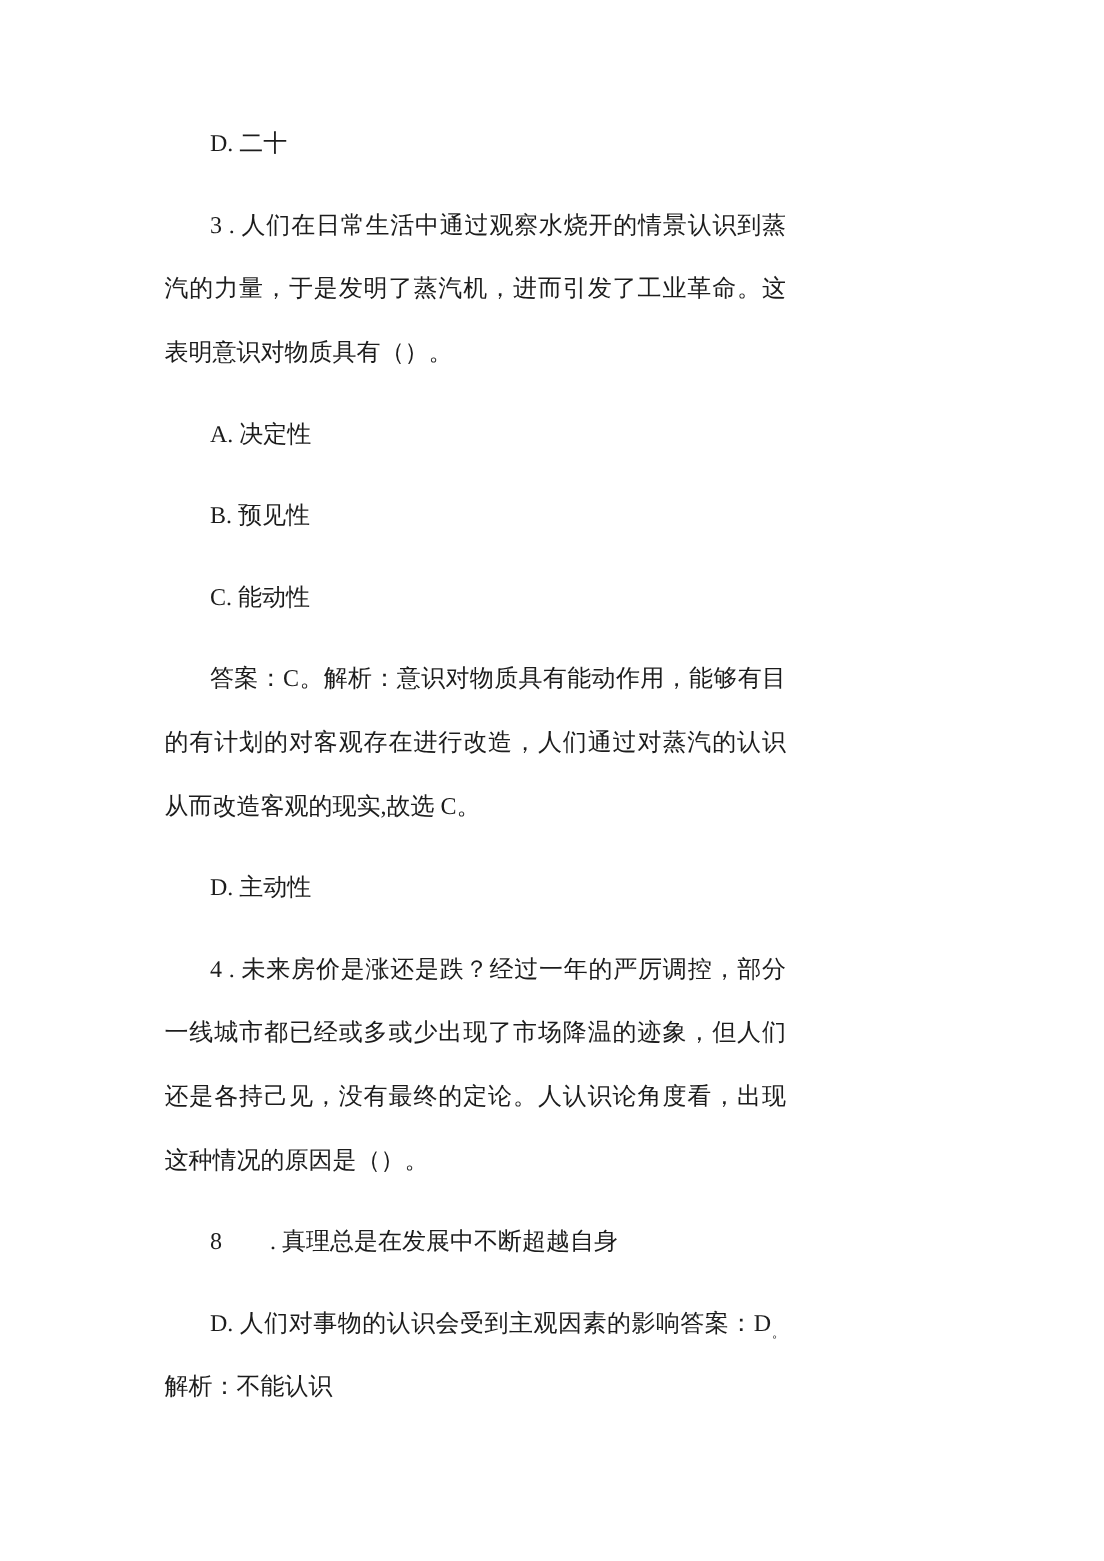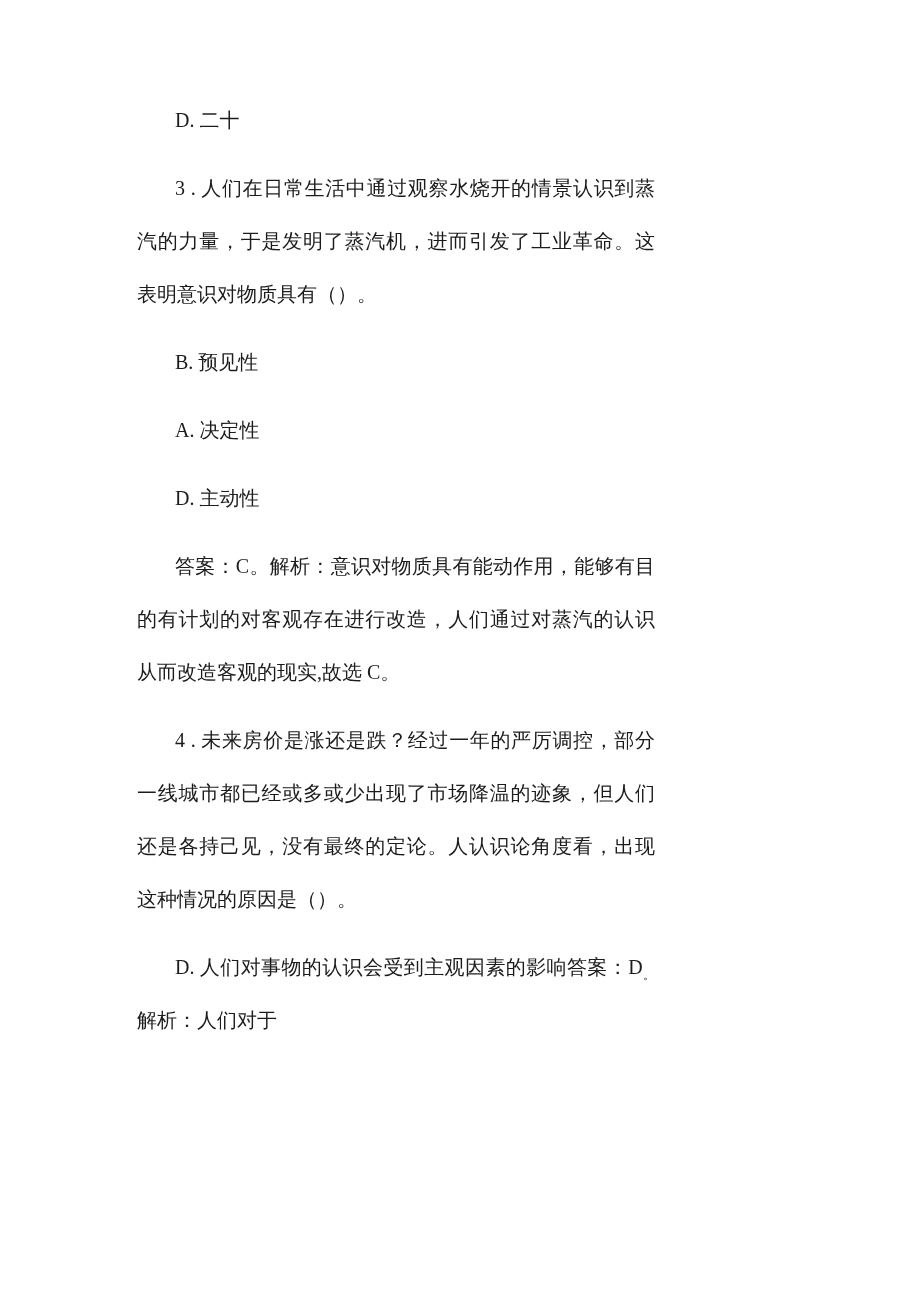--- a/index.html
+++ b/index.html
@@ -37,29 +37,31 @@
 </head>
 <body>
 
 <div class="page">
 
   <p class="para">D. 二十</p>
 
 
   <p class="para">3 . 人们在日常生活中通过观察水烧开的情景认识到蒸汽的力量，于是发明了蒸汽机，进而引发了工业革命。这表明意识对物质具有（）。</p>
 
+  <p class="para">A. 决定性</p>
+
   <p class="para">B. 预见性</p>
 
-  <p class="para">A. 决定性</p>
+  <p class="para">C. 能动性</p>
 
+  <p class="para">答案：C。解析：意识对物质具有能动作用，能够有目的有计划的对客观存在进行改造，人们通过对蒸汽的认识从而改造客观的现实,故选 C。</p>
 
   <p class="para">D. 主动性</p>
-
-  <p class="para">答案：C。解析：意识对物质具有能动作用，能够有目的有计划的对客观存在进行改造，人们通过对蒸汽的认识从而改造客观的现实,故选 C。</p>
 
   <p class="para">4 . 未来房价是涨还是跌？经过一年的严厉调控，部分一线城市都已经或多或少出现了市场降温的迹象，但人们还是各持己见，没有最终的定论。人认识论角度看，出现这种情况的原因是（）。</p>
 
 
+  <p class="para">8&nbsp;&nbsp;&nbsp;&nbsp;&nbsp;&nbsp;&nbsp;&nbsp;. 真理总是在发展中不断超越自身</p>
 
 
-  <p class="para"><span>D. 人们对事物的认识会受到主观因素的影响答案：D</span><sub>。</sub><span>解析：人们对于</span></p>
+  <p class="para"><span>D. 人们对事物的认识会受到主观因素的影响答案：D</span><sub>。</sub><span>解析：不能认识</span></p>
 
 </div>
 
 </body></html>

